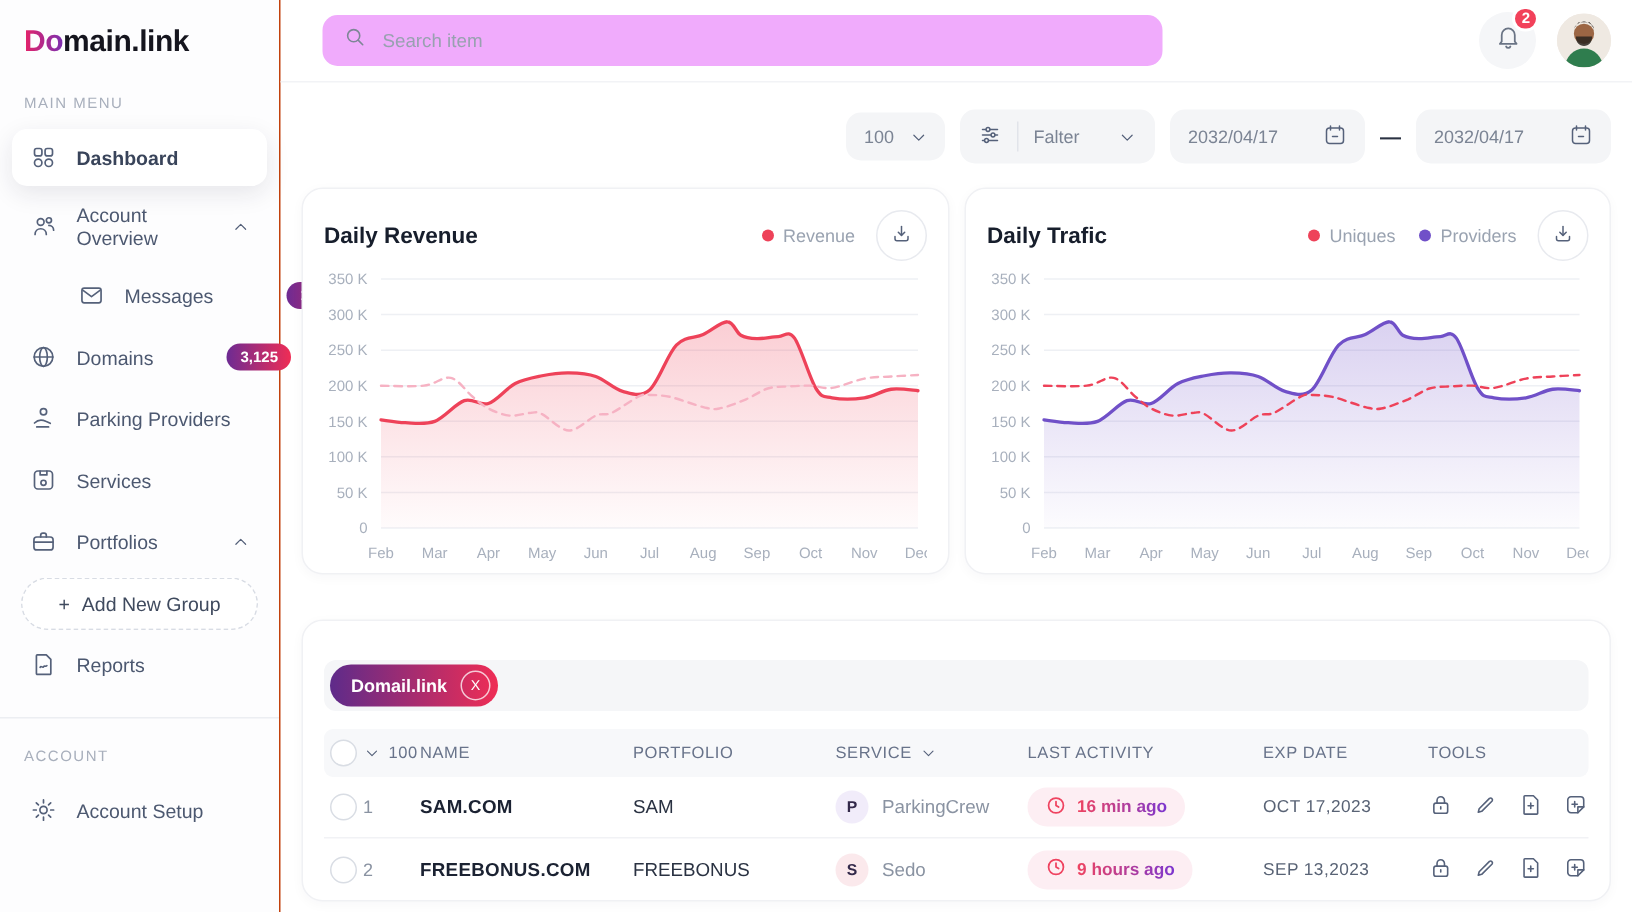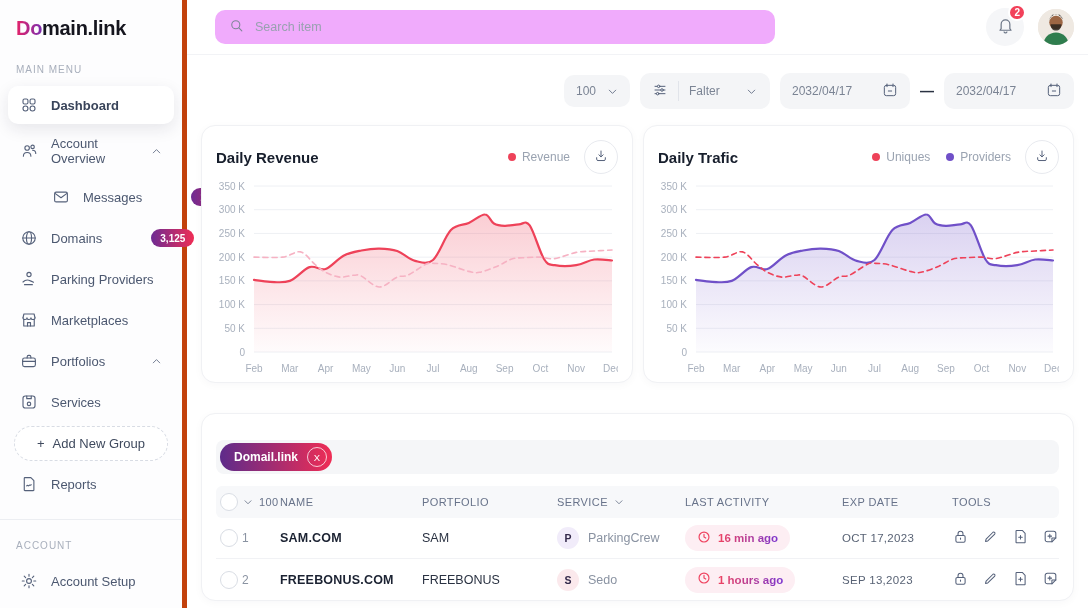--- a/index.html
+++ b/index.html
@@ -1,21 +1,21 @@
 <!DOCTYPE html>
 <html><head>
 <meta charset="utf-8">
 <style>
   * { box-sizing: border-box; margin: 0; padding: 0; }
   html,body { width:1088px; height:608px; overflow:hidden; }
   body { font-family:"Liberation Sans", sans-serif; background:#fff; color:#1d2433; }
   .app { display:flex; height:100%; }
 
   
-  .sidebar { width:187px; min-width:187px; background:#fdfdfe; border-right:5px solid #c2410c; padding-bottom:10px; }
+  .sidebar { width:187px; min-width:187px; background:#fdfdfe; border-right:1px solid #c2410c; padding-bottom:10px; }
   .logo { padding:17px 16px 4px; font-size:20px; font-weight:800; letter-spacing:-0.3px; color:#15151e; }
   .grad-text { background:linear-gradient(90deg,#e62368,#7b2fb0); -webkit-background-clip:text; background-clip:text; color:transparent; }
   .menu-label { font-size:10px; color:#a8afbc; letter-spacing:1px; padding:20px 16px 8px; }
   .s-item { display:flex; align-items:center; gap:12px; padding:9px 11px; margin:3px 8px; border-radius:10px; font-size:13px; color:#4c5870; cursor:pointer; }
   .s-item.active { background:#fff; box-shadow:0 5px 16px rgba(25,30,60,.1); font-weight:600; color:#39445a; }
   .s-item .icon { width:20px; height:20px; display:flex; align-items:center; justify-content:center; flex:0 0 20px; }
   .s-item .flex1 { flex:1; }
   .s-item.sub { margin-left:40px; }
   .badge { background:linear-gradient(90deg,#6d2b93,#ef2d55); color:#fff; font-size:10px; font-weight:700; padding:3.5px 9px; border-radius:10px;margin-left:37px; }
   .chev { color:#6a7485; display:flex; }
@@ -150,57 +150,46 @@
         <span class="icon">
             <svg class="ic" width="18" height="18" viewBox="0 0 24 24">
               <circle cx="12" cy="6" r="2.8"></circle>
               <path d="M4 16c3-3 7-3 10-1.5l4 1.8"></path>
               <path d="M6 19.5h10.5"></path>
             </svg>
           </span>
         <span>Parking Providers</span>
       </div>
 
-      <div class="s-item">
-        <span class="icon">
-            <svg class="ic" width="18" height="18" viewBox="0 0 24 24">
-              <path d="M4 9l1.2-5h13.6L20 9"></path>
-              <path d="M4 9c0 1.4 1.2 2.4 2.7 2.4 1.4 0 2.6-1 2.6-2.4 0 1.4 1.2 2.4 2.7 2.4 1.4 0 2.6-1 2.6-2.4 0 1.4 1.2 2.4 2.7 2.4 1.5 0 2.7-1 2.7-2.4"></path>
-              <path d="M5 11.5V20h14v-8.5"></path>
-              <path d="M10 20v-4.5h4V20"></path>
-            </svg>
-          </span>
-        <span>Marketplaces</span>
+
+      <div class="s-item">
+        <span class="icon">
+            <svg class="ic" width="18" height="18" viewBox="0 0 24 24">
+              <rect x="4" y="4" width="16" height="16" rx="3"></rect>
+              <path d="M9 4v3.5h6V4"></path>
+              <circle cx="12" cy="14.5" r="2.3"></circle>
+            </svg>
+          </span>
+        <span>Services</span>
       </div>
 
       <div class="s-item">
         <span class="icon">
             <svg class="ic" width="18" height="18" viewBox="0 0 24 24">
               <rect x="3.5" y="8" width="17" height="11.5" rx="2.5"></rect>
               <path d="M9.5 8V6.5a2 2 0 0 1 2-2h1a2 2 0 0 1 2 2V8"></path>
               <path d="M3.5 12.5h17"></path>
             </svg>
           </span>
         <span class="flex1">Portfolios</span>
         <span class="chev">
             <svg class="ic" width="13" height="13" viewBox="0 0 24 24">
               <polyline points="6,14.5 12,8.5 18,14.5"></polyline>
             </svg>
           </span>
-      </div>
-
-      <div class="s-item">
-        <span class="icon">
-            <svg class="ic" width="18" height="18" viewBox="0 0 24 24">
-              <rect x="4" y="4" width="16" height="16" rx="3"></rect>
-              <path d="M9 4v3.5h6V4"></path>
-              <circle cx="12" cy="14.5" r="2.3"></circle>
-            </svg>
-          </span>
-        <span>Services</span>
       </div>
 
       <div class="add-group">
         <span>+</span>
         <span>Add New Group</span>
       </div>
 
       <div class="s-item">
         <span class="icon">
             <svg class="ic" width="18" height="18" viewBox="0 0 24 24">
@@ -521,21 +510,21 @@
           <span class="service">
             <span class="s-avatar" style="background: rgb(251, 233, 236);">S</span>
             <span>Sedo</span>
           </span>
           <span>
             <span class="activity-pill">
               <span><svg class="ic" width="14" height="14" viewBox="0 0 24 24" style="stroke:#ef4360; stroke-width:2">
                     <circle cx="12" cy="12" r="8.5"></circle>
                     <path d="M12 7.5V12l3 1.8"></path>
                   </svg></span>
-              <span class="txt">1 hours ago</span>
+              <span class="txt">9 hours ago</span>
             </span>
           </span>
           <span class="expdate">SEP 13,2023</span>
           <span class="tools">
             <button class="tool-btn">
                 <span><svg class="ic" width="17" height="17" viewBox="0 0 24 24">
                     <rect x="5.5" y="10.5" width="13" height="9.5" rx="2"></rect>
                     <path d="M8.5 10.5V8a3.5 3.5 0 0 1 7 0v2.5"></path>
                     <line x1="12" y1="14" x2="12" y2="16"></line>
                   </svg></span>

